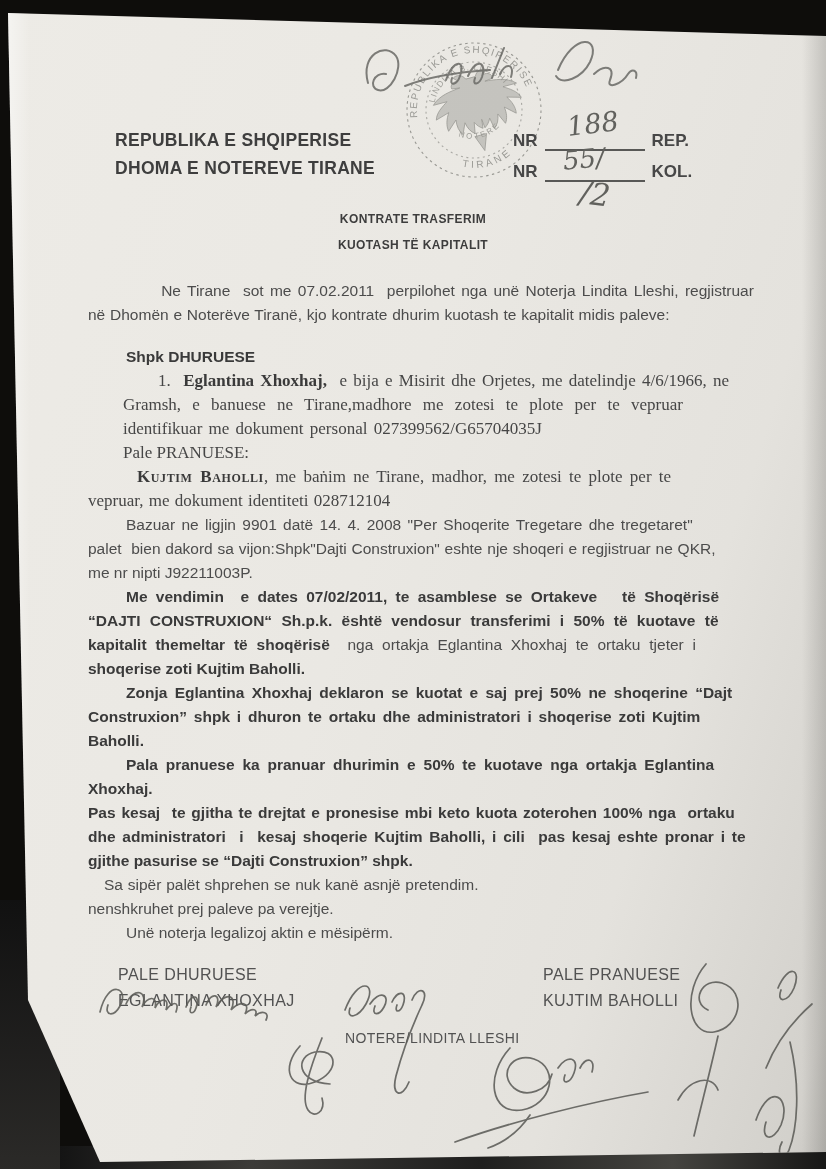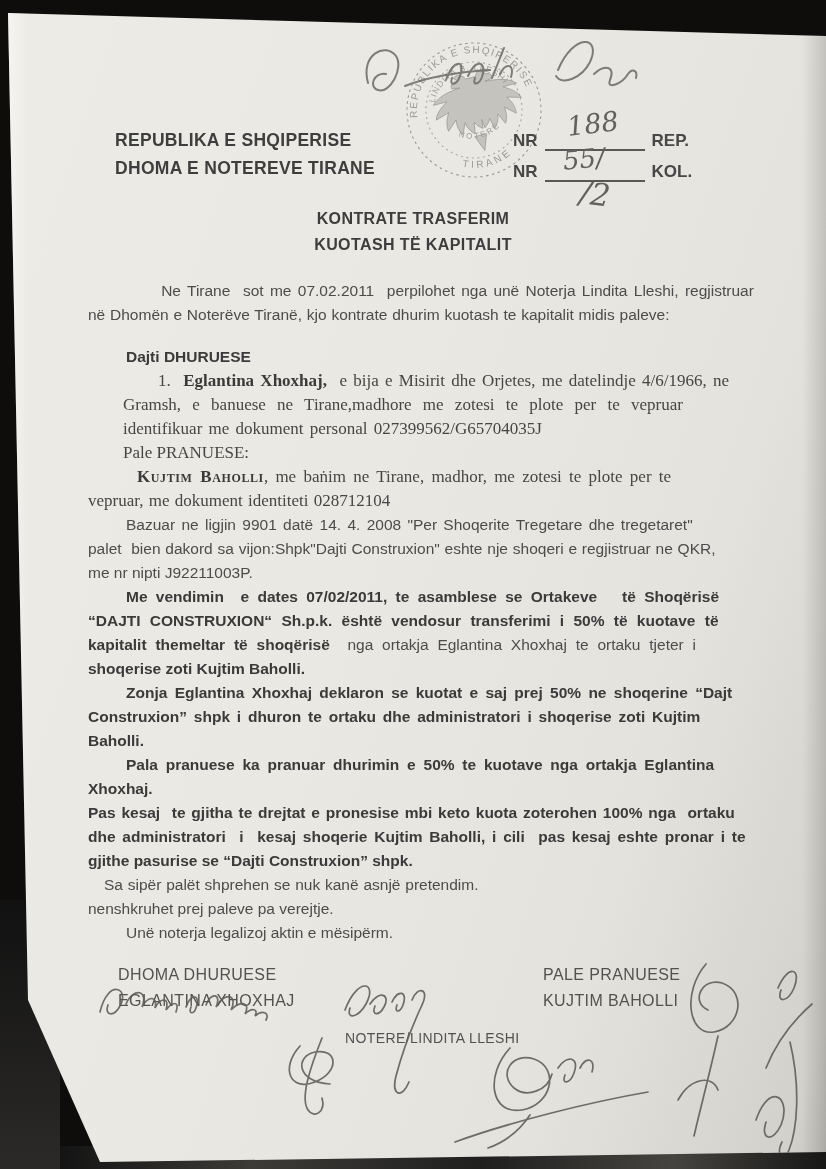--- a/index.html
+++ b/index.html
@@ -28,21 +28,21 @@
   .registry{position:absolute;left:513px;top:131px;font-weight:bold;
     font-size:17px;color:#474747;}
   .reg-row{display:flex;align-items:flex-end;margin-bottom:11px;}
   .blank{width:100px;border-bottom:2px solid #585856;height:17px;margin:0 7px;}
   .hand{position:absolute;font-family:"DejaVu Serif",serif;font-style:italic;
     color:#61615d;}
   .hand-rep{left:567px;top:108px;font-size:27px;transform:rotate(-7deg);}
   .hand-kol{left:563px;top:144px;font-size:26px;transform:rotate(-5deg);}
   .hand-kol2{left:580px;top:176px;font-size:31px;transform:rotate(7deg);}
   .doc-title{position:absolute;left:0;right:0;top:206px;text-align:center;
-    font-weight:bold;font-size:16px;line-height:26px;color:#3d3d3d;letter-spacing:.4px;}
+    font-weight:bold;font-size:12px;line-height:26px;color:#3d3d3d;letter-spacing:.4px;}
   .bodytext{position:absolute;left:88px;top:279px;width:684px;
     font-size:15.5px;line-height:24px;color:#4c4c4c;}
   .line{white-space:pre;}
   .line.serif{font-family:"Liberation Serif",serif;font-size:17px;color:#464646;}
   .b{font-weight:bold;color:#3a3a3a;}
   .sc{font-variant:small-caps;letter-spacing:.6px;}
   .sig-label{position:absolute;font-size:16px;color:#525252;letter-spacing:.4px;}
   .stamp-svg{position:absolute;left:390px;top:26px;transform:rotate(-15deg);opacity:.8;}
   .scribble-svg{position:absolute;left:350px;top:28px;}
   .signatures-svg{position:absolute;left:0;top:950px;}
@@ -119,21 +119,21 @@
   <span class="hand hand-kol2">/2</span>
 
   <div class="doc-title">
     <div>KONTRATE TRASFERIM</div>
     <div>KUOTASH TË KAPITALIT</div>
   </div>
 
   <div class="bodytext">
       <div class="line" style="margin-left: 55px; word-spacing: 2px; text-align: center;"><span>Ne Tirane  sot me 07.02.2011  perpilohet nga unë Noterja Lindita Lleshi, regjistruar</span></div>
       <div class="line" style="word-spacing: 0.5px;"><span>në Dhomën e Noterëve Tiranë, kjo kontrate dhurim kuotash te kapitalit midis paleve:</span></div>
-      <div class="line" style="margin-left: 38px; margin-top: 18px;"><span class="b">Dajti DHURUESE</span></div>
+      <div class="line" style="margin-left: 38px; margin-top: 18px;"><span class="b">Shpk DHURUESE</span></div>
       <div class="line serif" style="margin-left: 70px; word-spacing: 2px;"><span>1.  </span><span class="b">Eglantina Xhoxhaj,</span><span>  e bija e Misirit dhe Orjetes, me datelindje 4/6/1966, ne</span></div>
       <div class="line serif" style="margin-left: 35px; word-spacing: 7px;"><span>Gramsh, e banuese ne Tirane,madhore me zotesi te plote per te vepruar</span></div>
       <div class="line serif" style="margin-left: 35px; word-spacing: 2px;"><span>identifikuar me dokument personal 027399562/G65704035J</span></div>
       <div class="line serif" style="margin-left: 35px;"><span>Pale PRANUESE:</span></div>
       <div class="line serif" style="margin-left: 49px; word-spacing: 3px;"><span class="b sc">Kujtim Baholli</span><span>, me baṅim ne Tirane, madhor, me zotesi te plote per te</span></div>
       <div class="line serif" style="word-spacing: 1px;"><span>vepruar, me dokument identiteti 028712104</span></div>
       <div class="line" style="margin-left: 38px; word-spacing: 2px;"><span>Bazuar ne ligjin 9901 datë 14. 4. 2008 "Per Shoqerite Tregetare dhe tregetaret"</span></div>
       <div class="line" style="word-spacing: 0.5px;"><span>palet  bien dakord sa vijon:Shpk"Dajti Construxion" eshte nje shoqeri e regjistruar ne QKR,</span></div>
       <div class="line"><span>me nr nipti J92211003P.</span></div>
       <div class="line" style="margin-left: 38px; word-spacing: 4px;"><span class="b">Me vendimin  e dates 07/02/2011, te asamblese se Ortakeve   të Shoqërisë</span></div>
@@ -146,21 +146,21 @@
       <div class="line" style="margin-left: 38px; word-spacing: 3.5px;"><span class="b">Pala pranuese ka pranuar dhurimin e 50% te kuotave nga ortakja Eglantina</span></div>
       <div class="line"><span class="b">Xhoxhaj.</span></div>
       <div class="line" style="word-spacing: 1.5px;"><span class="b">Pas kesaj  te gjitha te drejtat e pronesise mbi keto kuota zoterohen 100% nga  ortaku</span></div>
       <div class="line" style="word-spacing: 2.5px;"><span class="b">dhe administratori  i  kesaj shoqerie Kujtim Baholli, i cili  pas kesaj eshte pronar i te</span></div>
       <div class="line"><span class="b">gjithe pasurise se “Dajti Construxion” shpk.</span></div>
       <div class="line" style="margin-left: 16px; word-spacing: 0.5px;"><span>Sa sipër palët shprehen se nuk kanë asnjë pretendim.</span></div>
       <div class="line"><span>nenshkruhet prej paleve pa verejtje.</span></div>
       <div class="line" style="margin-left: 38px;"><span>Unë noterja legalizoj aktin e mësipërm.</span></div>
     </div>
 
-  <div class="sig-label" style="left:118px;top:966px;">DHOMA DHURUESE</div>
+  <div class="sig-label" style="left:118px;top:966px;">PALE DHURUESE</div>
   <div class="sig-label" style="left:118px;top:992px;">EGLANTINA XHOXHAJ</div>
   <div class="sig-label" style="left:543px;top:966px;">PALE PRANUESE</div>
   <div class="sig-label" style="left:543px;top:992px;">KUJTIM BAHOLLI</div>
   <div class="sig-label" style="left:345px;top:1030px;font-size:14px;">NOTERE/LINDITA LLESHI</div>
 
   <svg class="signatures-svg" width="826" height="219" viewBox="0 0 826 219">
     <g fill="none" stroke="#5c5c58" stroke-width="1.7" stroke-linecap="round" opacity=".88">
 
       <path d="M100 62 C108 28 130 38 120 56 C114 67 104 66 108 55 M126 54 C134 36 149 41 142 57 C147 47 158 44 155 58 C160 48 170 46 166 60 C172 52 180 50 176 62 M186 57 C191 43 201 44 196 58 C194 64 188 65 191 57 M206 55 C211 41 222 44 216 57 C226 40 238 46 231 60 C240 50 251 52 245 64 C251 58 259 58 255 66 C262 60 270 62 266 70"></path>
 

